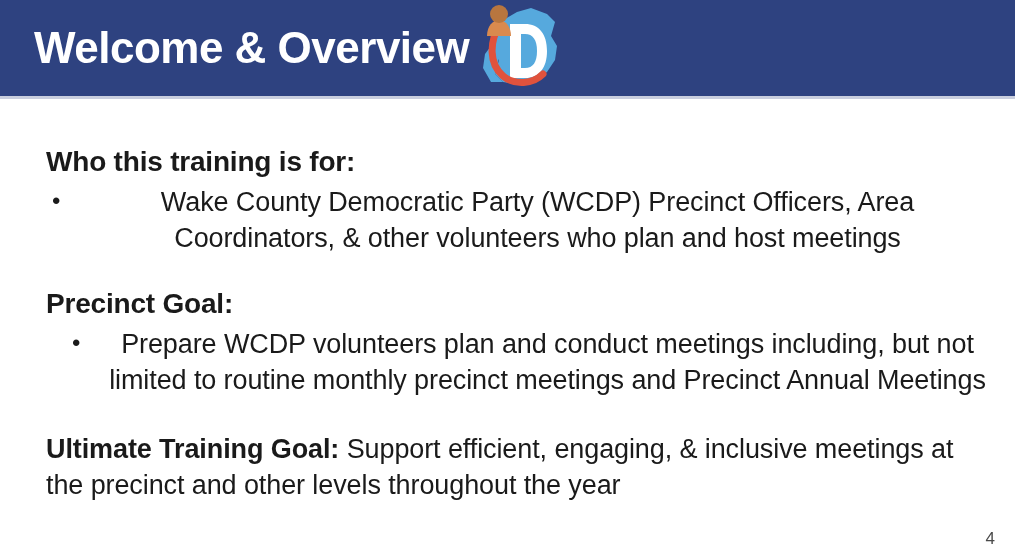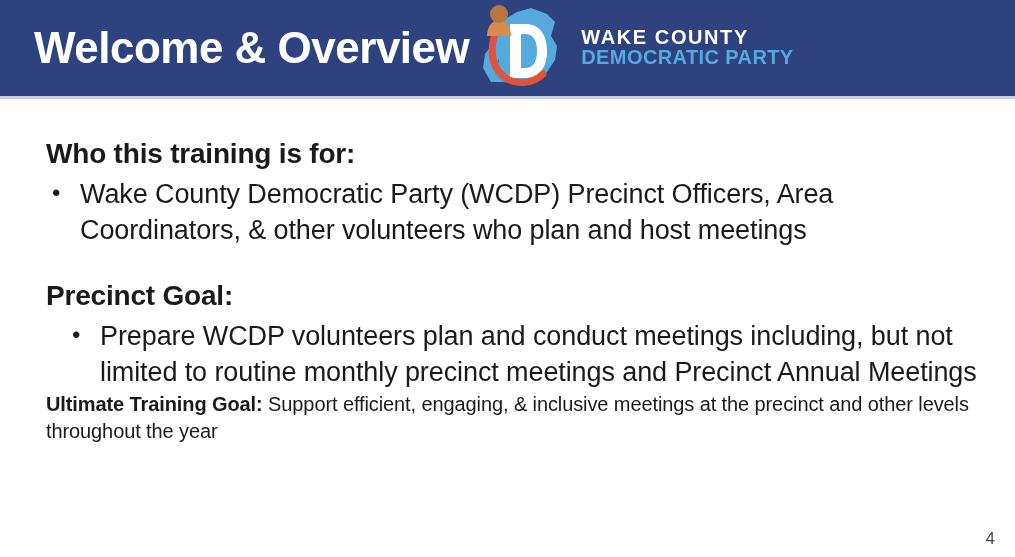--- a/index.html
+++ b/index.html
@@ -101,30 +101,31 @@
   }
   .bullet-dot {
     flex:0 0 auto;
     font-size:24px;
     line-height:1.45;
     width:34px;
     text-align:left;
     padding-left:6px;
   }
   .bullet-dot.indent2 { width:54px; padding-left:26px; }
-  .bullet-text { flex:1 1 auto; }
+  .bullet-text { flex:1 1 auto;text-align:center; }
 
-  .block-who   { margin-top:8px; }
+  .block-who   { margin-top:16px; }
   .block-who .bullet-row { margin-top:6px; }
 
   .block-session { margin-top:30px; }
   .block-session .bullet-row { margin-top:6px; }
 
   .block-ultimate {
-    font-size:20px;
+    margin-top:32px;
+    font-size:27px;
     color:#1a1a1a;
     line-height:1.35;
     letter-spacing:-0.1px;
   }
   .block-ultimate b { font-weight:bold; }
 
   .page-number {
     position:absolute;
     right:20px;
     bottom:8px;
@@ -150,24 +151,20 @@
 
           <path d="M41,22 L41,76 L56,76 C70,76 78,66 78,49 C78,32 70,22 56,22 Z M52,32 L56,32 C64,32 68,38 68,49 C68,60 64,66 56,66 L52,66 Z" fill="#ffffff"></path>
 
           <path d="M31,22 C20,40 20,62 34,74 C46,84 64,82 74,72" fill="none" stroke="#e0523c" stroke-width="7" stroke-linecap="round"></path>
 
           <path d="M18,34 C18,24 24,18 30,18 C36,18 42,24 42,34 Z" fill="#d98a4e"></path>
 
           <circle cx="30" cy="12" r="9" fill="#b8763f"></circle>
         </svg>
       </div>
-      <div class="logo-words">
-        <span class="logo-line1">WAKE COUNTY</span>
-        <span class="logo-line2">DEMOCRATIC PARTY</span>
-      </div>
     </div>
   </div>
   <div class="header-underline"></div>
 
   <div class="body-area">
 
     <div class="block-who">
       <div class="heading">Who this training is for:</div>
       <div class="bullet-row">
         <span class="bullet-dot">•</span>

